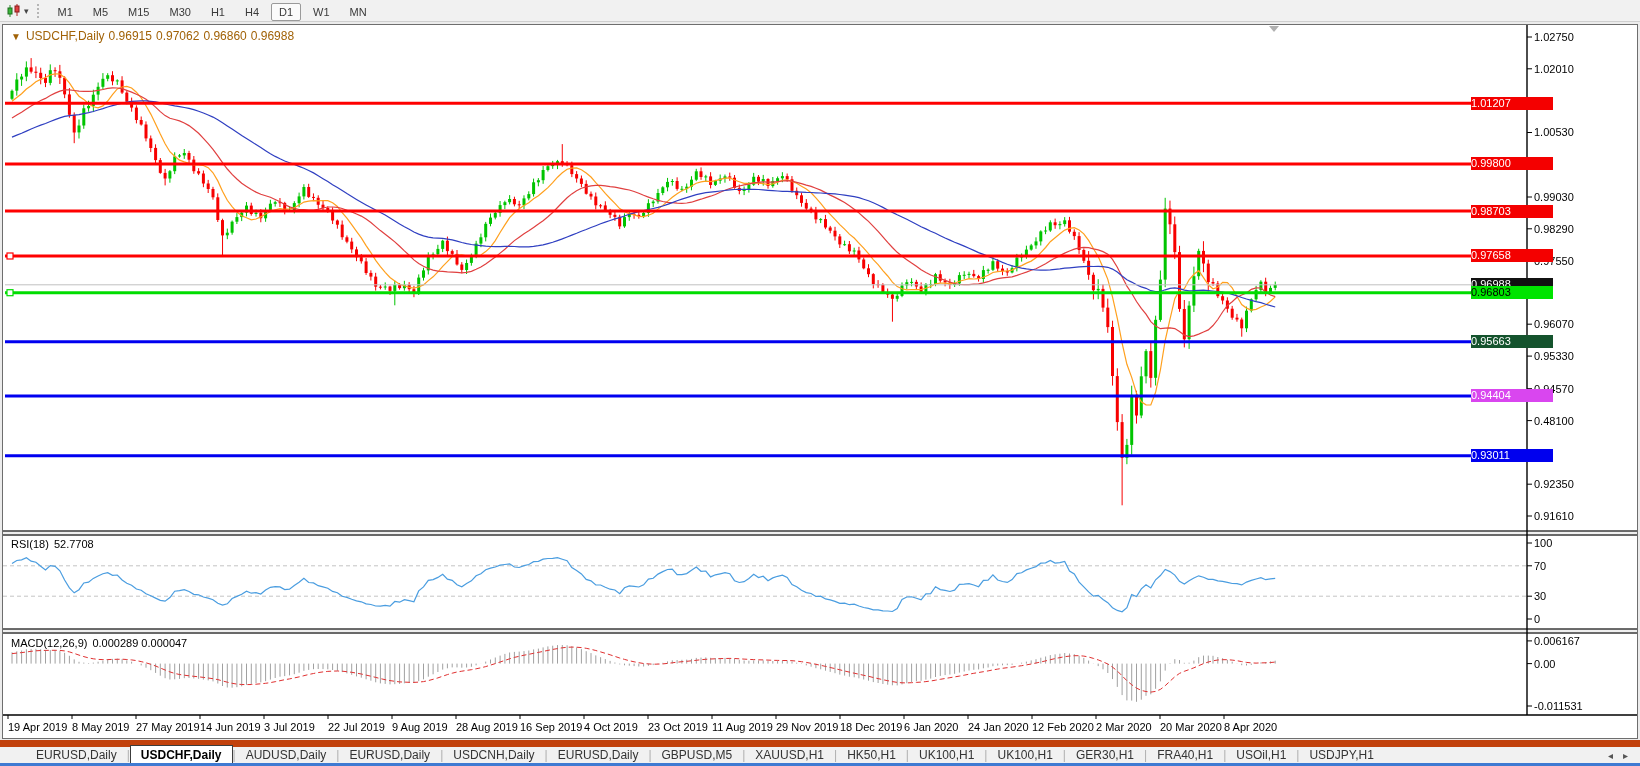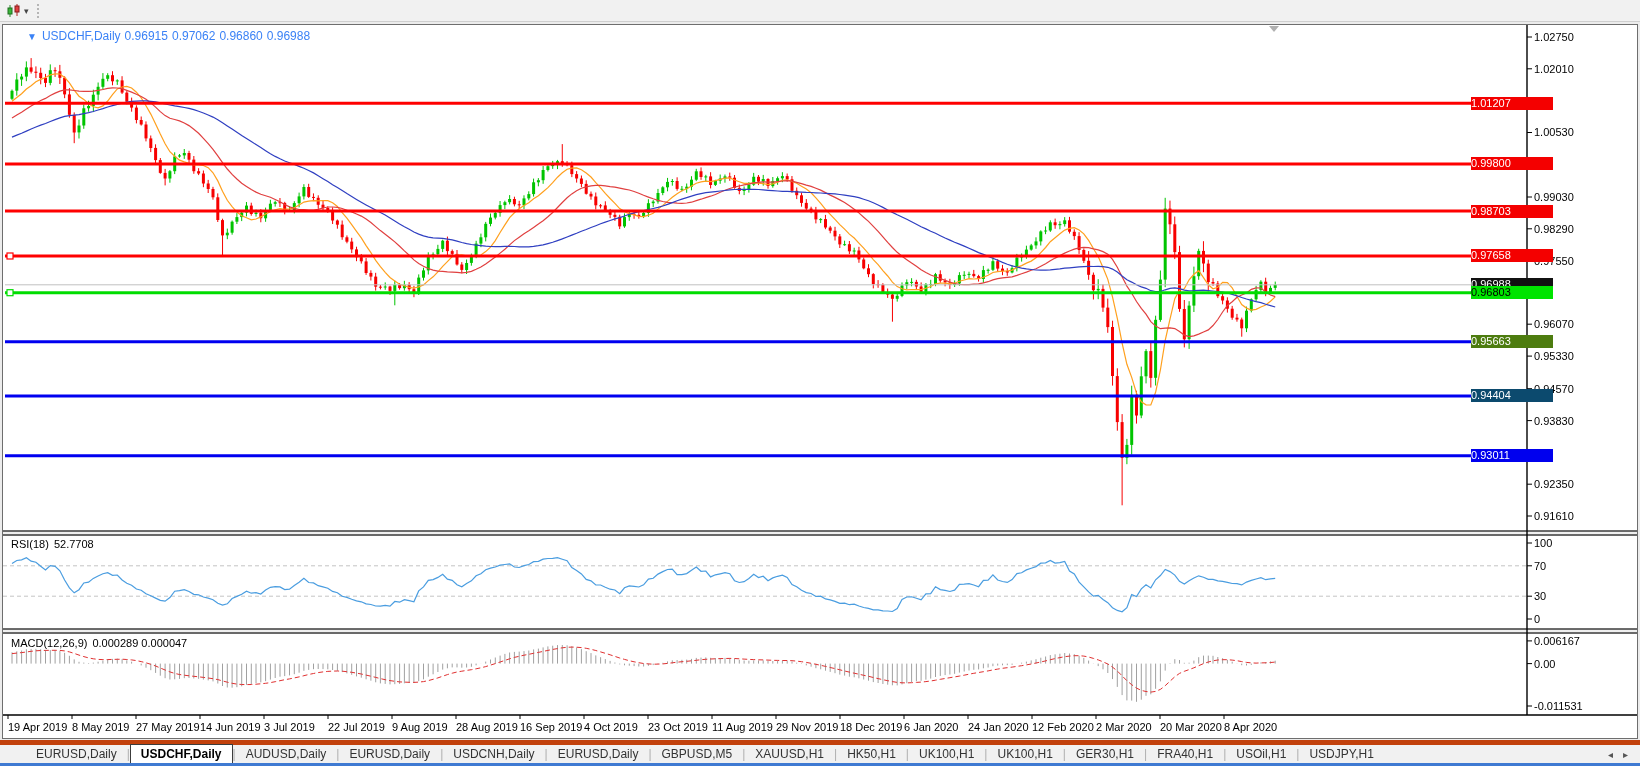--- a/index.html
+++ b/index.html
@@ -22,40 +22,40 @@
     border:1px solid transparent; border-radius:2px; cursor:default; line-height:13px;
   }
   .tf-btn.active{ background:#fbfbfb; border-color:#9a9a9a; }
   
   #chart-window{
     position:absolute; top:24px; left:2px; width:1636px; height:715px;
     background:#fff; border:1px solid #6e6e6e;
   }
   #svg-holder, #overlay{ position:absolute; left:0; top:0; width:1634px; height:713px; }
   #title{
-    position:absolute; left:24px; top:4px; font-size:12px; color:#3b82f6; white-space:nowrap; z-index:5;
+    position:absolute; left:8px; top:4px; font-size:12px; color:#a16207; white-space:nowrap; z-index:5;
   }
   #title .tri{ font-size:10px; margin-right:5px; }
   #title span{ margin-right:4px; }
   .tick-label{
     position:absolute; left:1531px; font-size:11px; color:#000; line-height:12px; white-space:nowrap; z-index:2;text-align:center;
   }
   .badge{
     position:absolute; left:1468px; width:82px; height:13px; font-size:11px;
     line-height:13px; text-align:left; white-space:nowrap; z-index:3;
   }
   #rsi-label{ position:absolute; left:8px; top:513px; font-size:11px; color:#000; z-index:4; }
   #rsi-label span{ margin-right:5px; }
   #macd-label{ position:absolute; left:8px; top:612px; font-size:11px; color:#000; z-index:4;text-align:right; }
   #macd-label span{ margin-right:5px; }
   .date-label{ position:absolute; top:696px; font-size:11px; color:#000; white-space:nowrap; }
   
   #tabbar{
     position:absolute; bottom:3px; left:0; right:0; height:23px;
-    background:#f1f1f1; border-top:5px solid #c2410c;
+    background:#f1f1f1; border-top:7px solid #c2410c;
     display:flex; align-items:center; padding-left:26px; font-size:12px; color:#333;
   }
   .tab{ padding:2px 10px; white-space:nowrap; cursor:default; }
   .tab.active{ background:#fff; border:1px solid #3c3c3c; font-weight:bold; color:#000; }
   .tab-sep{ color:#b0b0b0; }
   #tab-nav{ margin-left:auto; padding-right:12px; color:#555; font-size:10px; display:flex; gap:10px; }
   #bottom-edge{ position:absolute; bottom:0; left:0; right:0; height:3px; background:#3f7ad2; }
 </style>
 </head>
 <body>
@@ -64,20 +64,21 @@
   <div id="chart-icon-group">
     <svg width="15" height="14" viewBox="0 0 15 14">
       <line x1="3" y1="1" x2="3" y2="13" stroke="#2b8a2b" stroke-width="1"></line>
       <rect x="1" y="4" width="4" height="6" fill="#39b539" stroke="#1e6e1e" stroke-width="1"></rect>
       <line x1="10" y1="0" x2="10" y2="12" stroke="#a22" stroke-width="1"></line>
       <rect x="8" y="2" width="4" height="6" fill="#e04040" stroke="#8a1a1a" stroke-width="1"></rect>
     </svg>
     <span class="caret">▾</span>
   </div>
   <span class="grip"></span>
+  <div id="tf-buttons"><span class="tf-btn">M1</span><span class="tf-btn">M5</span><span class="tf-btn">M15</span><span class="tf-btn">M30</span><span class="tf-btn">H1</span><span class="tf-btn">H4</span><span class="tf-btn active">D1</span><span class="tf-btn">W1</span><span class="tf-btn">MN</span></div>
 </div>
 
 <div id="chart-window">
   <div id="svg-holder"><svg width="1634" height="713" viewBox="0 0 1634 713" xmlns="http://www.w3.org/2000/svg">
         <line x1="9" y1="64.5" x2="9" y2="75.0" stroke="#00c400" stroke-width="1"></line>
         <rect x="7.5" y="65.8" width="3" height="8.0" fill="#00c400"></rect>
         <line x1="13.785" y1="48.2" x2="13.785" y2="70.7" stroke="#00c400" stroke-width="1"></line>
         <rect x="12.3" y="54.5" width="3" height="11.2" fill="#00c400"></rect>
         <line x1="18.57" y1="48.9" x2="18.57" y2="60.9" stroke="#00c400" stroke-width="1"></line>
         <rect x="17.1" y="51.6" width="3" height="2.9" fill="#00c400"></rect>
@@ -954,40 +955,40 @@
     <div id="price-ticks">
         <div class="tick-label" style="top:6px">1.02750</div>
         <div class="tick-label" style="top:38px">1.02010</div>
         <div class="tick-label" style="top:101px">1.00530</div>
         <div class="tick-label" style="top:166px">0.99030</div>
         <div class="tick-label" style="top:198px">0.98290</div>
         <div class="tick-label" style="top:230px">0.97550</div>
         <div class="tick-label" style="top:293px">0.96070</div>
         <div class="tick-label" style="top:325px">0.95330</div>
         <div class="tick-label" style="top:358px">0.94570</div>
-        <div class="tick-label" style="top:390px">0.93830</div>
+        <div class="tick-label" style="top:390px">0.48100</div>
         <div class="tick-label" style="top:453px">0.92350</div>
         <div class="tick-label" style="top:485px">0.91610</div>
         <div class="tick-label" style="top:512px">100</div>
         <div class="tick-label" style="top:535px">70</div>
         <div class="tick-label" style="top:565px">30</div>
         <div class="tick-label" style="top:588px">0</div>
         <div class="tick-label" style="top:610px">0.006167</div>
         <div class="tick-label" style="top:633px">0.00</div>
         <div class="tick-label" style="top:675px">-0.011531</div>
       </div>
     <div id="badges">
         <div class="badge" style="top:72px;background:#f40000;color:#fff">1.01207</div>
         <div class="badge" style="top:132px;background:#f40000;color:#fff">0.99800</div>
         <div class="badge" style="top:180px;background:#f40000;color:#fff">0.98703</div>
         <div class="badge" style="top:224px;background:#f40000;color:#fff">0.97658</div>
         <div class="badge" style="top:253px;background:#111111;color:#fff">0.96988</div>
         <div class="badge" style="top:261px;background:#00e400;color:#000">0.96803</div>
-        <div class="badge" style="top:310px;background:#4d7c0f;color:#fff">0.95663</div>
-        <div class="badge" style="top:364px;background:#0c4a6e;color:#fff">0.94404</div>
+        <div class="badge" style="top:310px;background:#14532d;color:#fff">0.95663</div>
+        <div class="badge" style="top:364px;background:#d946ef;color:#fff">0.94404</div>
         <div class="badge" style="top:424px;background:#0000ee;color:#fff">0.93011</div>
       </div>
     <div id="dates">
         <div class="date-label" style="left:5px">19 Apr 2019</div>
         <div class="date-label" style="left:69px">8 May 2019</div>
         <div class="date-label" style="left:133px">27 May 2019</div>
         <div class="date-label" style="left:197px">14 Jun 2019</div>
         <div class="date-label" style="left:261px">3 Jul 2019</div>
         <div class="date-label" style="left:325px">22 Jul 2019</div>
         <div class="date-label" style="left:389px">9 Aug 2019</div>

